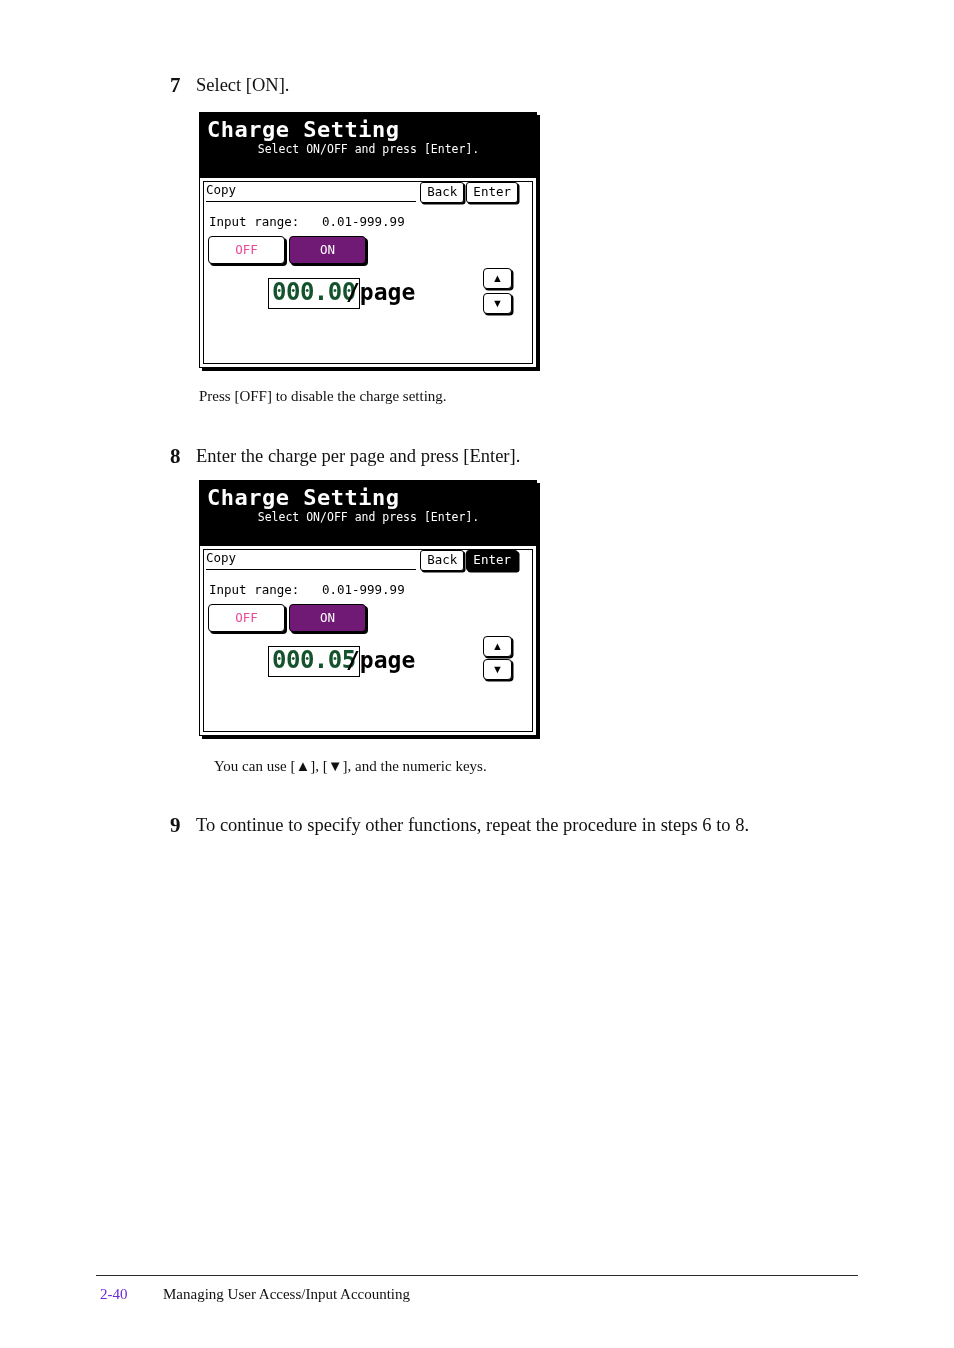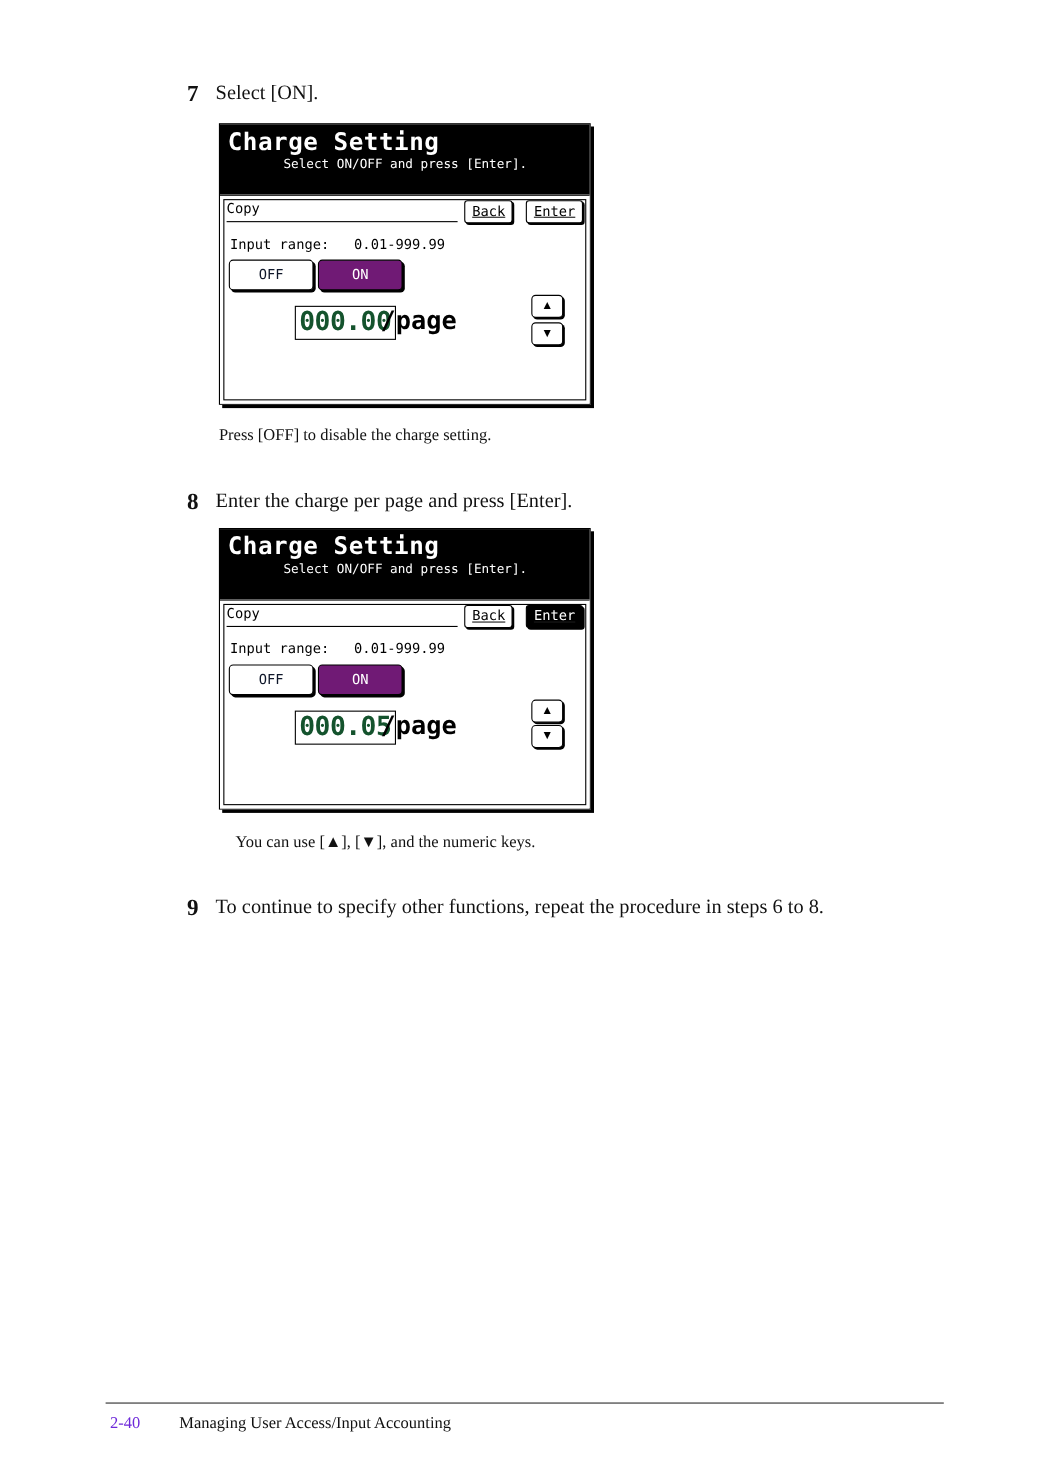--- a/index.html
+++ b/index.html
@@ -127,25 +127,24 @@
   .chan-rule {
     position: absolute;
     left: 0;
     width: 210px;
     top: 17px;
     border-bottom: 1.5px solid #000;
   }
 
   .btn-pair {
     position: absolute;
-    right: 0;
+    right: 12px;
     top: -2px;
     display: flex;
-    gap: 12px;
-    text-decoration: underline;
+    gap: 2px;
   }
   .ctl-btn {
     font-family: "DejaVu Sans Mono", "Liberation Mono", monospace;
     font-size: 12.5px;
     line-height: 1;
     padding: 3px 6px 4px 6px;
     border: 1px solid #000;
     border-radius: 3px;
     background: #fff;
     color: #000;
@@ -175,21 +174,21 @@
     top: 58px;
     display: flex;
     gap: 4px;
   }
   .tog {
     width: 77px;
     height: 28px;
     border: 1.5px solid #000;
     border-radius: 4px;
     background: #fff;
-    color: #0f172a;
+    color: #ec4899;
     display: flex;
     align-items: center;
     justify-content: center;
     font-family: "DejaVu Sans Mono", "Liberation Mono", monospace;
     font-size: 12.5px;
     box-shadow: 2px 2px 0 0 #000;
     box-sizing: border-box;
   }
   .tog.on {
     background: #701a75;

